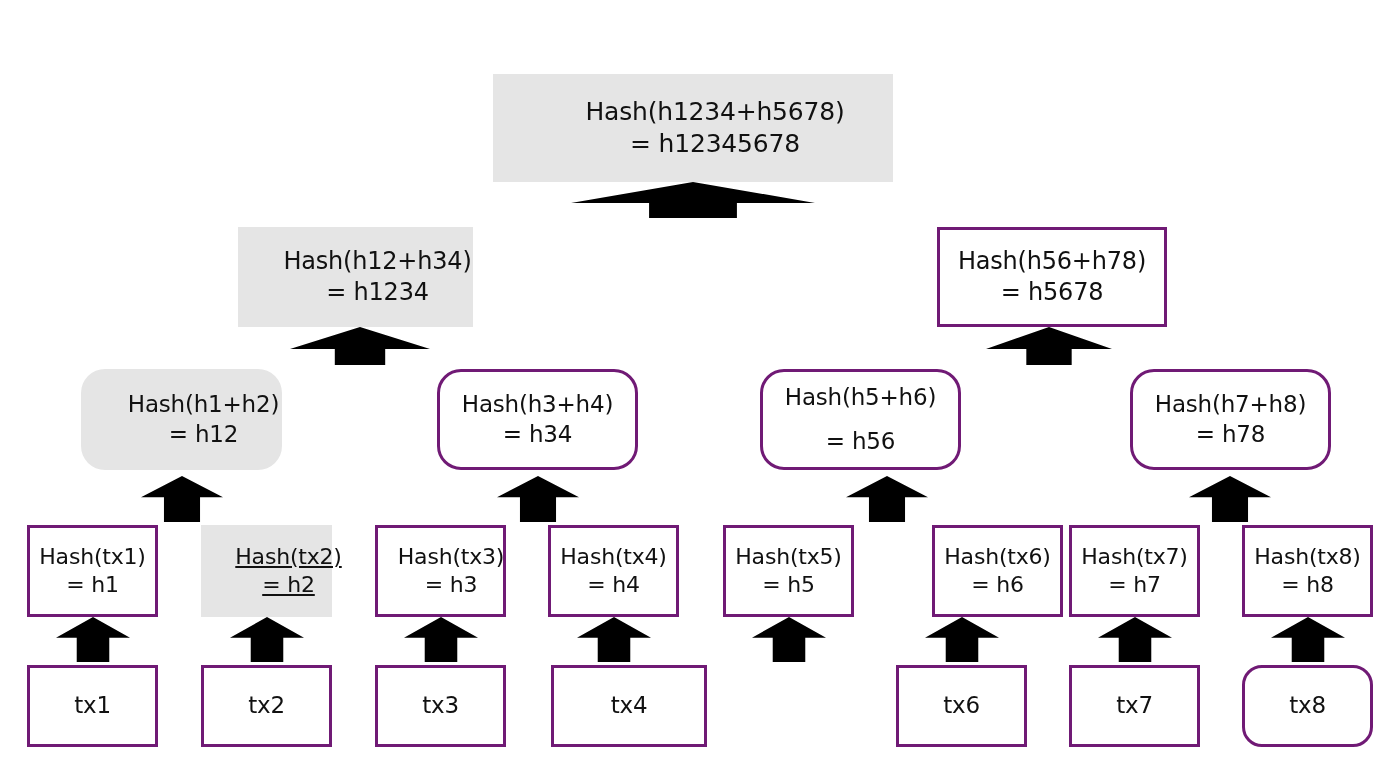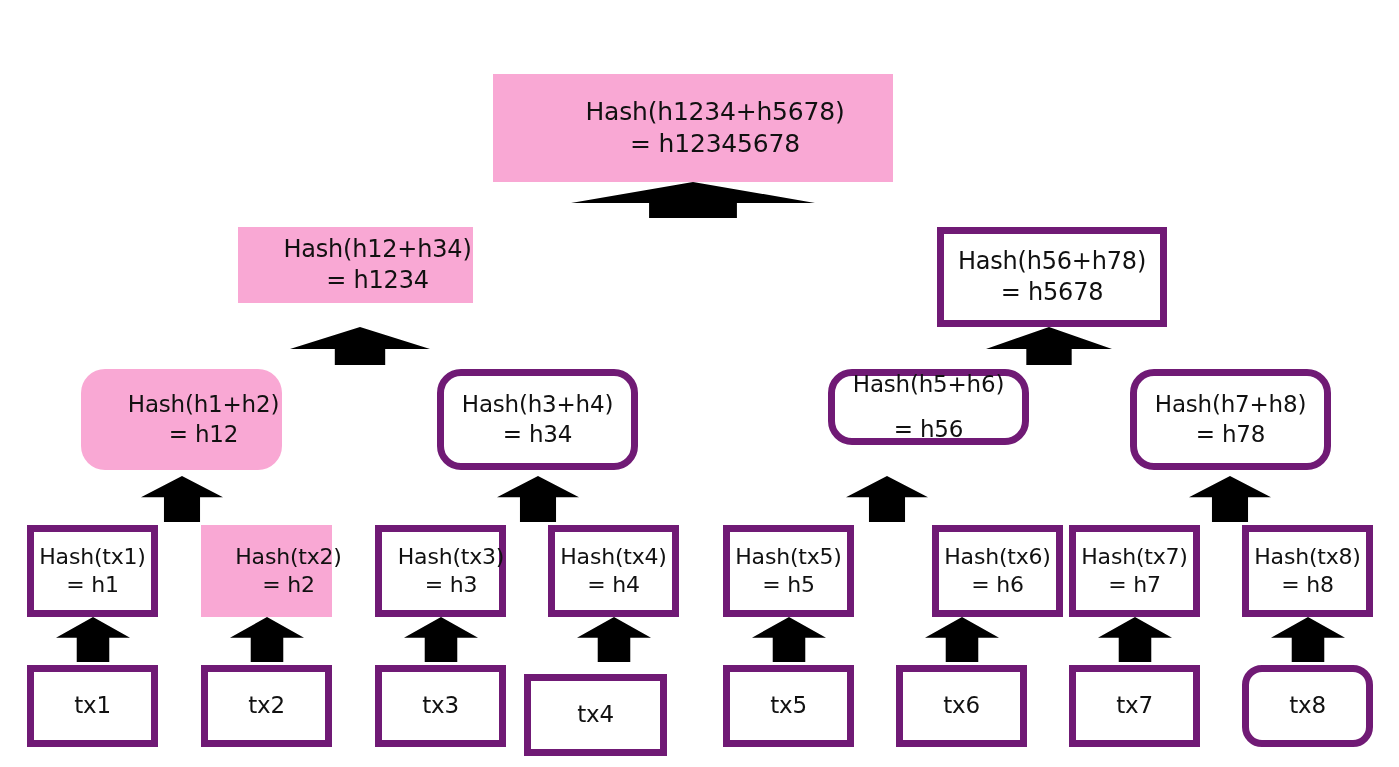--- a/index.html
+++ b/index.html
@@ -25,24 +25,24 @@
     align-items: center;
     justify-content: center;
     text-align: center;
     color: #111111;
     line-height: 1.28;
     letter-spacing: -0.2px;
     white-space: nowrap;
   }
   .node.plain {
     background: #ffffff;
-    border: 7px solid #701a75;
+    border: 3px solid #701a75;
   }
   .node.hl {
-    background: #f9a8d4;
+    background: #e5e5e5;
     border: none;
     padding-left: 44px;
   }
   .node .ln { display: block; }
 
   
   .tier-root  { font-size: 25px; }
   .tier-two   { font-size: 24px; }
   .tier-three { font-size: 23px; border-radius: 24px; }
   .tier-leaf  { font-size: 22px; }
@@ -65,21 +65,21 @@
 
 <div id="canvas">
 
   <div class="node hl tier-root" style="left:493px; top:74px; width:400px; height:108px;">
     <span class="ln">Hash(h1234+h5678)</span>
     <span class="ln">= h12345678</span>
   </div>
 
   <div class="arrow up-wide" style="left:571px; top:182px; width:244px; height:36px;"></div>
 
-  <div class="node hl tier-two" style="left:238px; top:227px; width:235px; height:76px;">
+  <div class="node hl tier-two" style="left:238px; top:227px; width:235px; height:100px;">
     <span class="ln">Hash(h12+h34)</span>
     <span class="ln">= h1234</span>
   </div>
 
   <div class="node plain tier-two" style="left:937px; top:227px; width:230px; height:100px;">
     <span class="ln">Hash(h56+h78)</span>
     <span class="ln">= h5678</span>
   </div>
 
   <div class="arrow up-wide" style="left:290px; top:327px; width:140px; height:38px;"></div>
@@ -88,41 +88,41 @@
   <div class="node hl tier-three" style="left:81px; top:369px; width:201px; height:101px;">
     <span class="ln">Hash(h1+h2)</span>
     <span class="ln">= h12</span>
   </div>
 
   <div class="node plain tier-three" style="left:437px; top:369px; width:201px; height:101px;">
     <span class="ln">Hash(h3+h4)</span>
     <span class="ln">= h34</span>
   </div>
 
-  <div class="node plain tier-three" style="left:828px; top:369px; width:201px; height:76px;gap:15px;">
+  <div class="node plain tier-three" style="left:760px; top:369px; width:201px; height:101px;gap:15px;">
     <span class="ln">Hash(h5+h6)</span>
     <span class="ln">= h56</span>
   </div>
 
   <div class="node plain tier-three" style="left:1130px; top:369px; width:201px; height:101px;">
     <span class="ln">Hash(h7+h8)</span>
     <span class="ln">= h78</span>
   </div>
 
   <div class="arrow up" style="left:141px; top:476px; width:82px; height:46px;"></div>
   <div class="arrow up" style="left:497px; top:476px; width:82px; height:46px;"></div>
   <div class="arrow up" style="left:846px; top:476px; width:82px; height:46px;"></div>
   <div class="arrow up" style="left:1189px; top:476px; width:82px; height:46px;"></div>
 
   <div class="node plain tier-leaf" style="left:27px; top:525px; width:131px; height:92px;">
     <span class="ln">Hash(tx1)</span>
     <span class="ln">= h1</span>
   </div>
 
-  <div class="node hl tier-leaf" style="left:201px; top:525px; width:131px; height:92px;">
+  <div class="node hl tier-leaf" style="left:201px; top:525px; width:131px; height:92px;text-decoration:underline;">
     <span class="ln">Hash(tx2)</span>
     <span class="ln">= h2</span>
   </div>
 
   <div class="node plain tier-leaf" style="left:375px; top:525px; width:131px; height:92px;padding-left:21px;">
     <span class="ln">Hash(tx3)</span>
     <span class="ln">= h3</span>
   </div>
 
   <div class="node plain tier-leaf" style="left:548px; top:525px; width:131px; height:92px;">
@@ -161,25 +161,22 @@
 
   <div class="node plain tier-tx" style="left:27px; top:665px; width:131px; height:82px;">
     <span class="ln">tx1</span>
   </div>
   <div class="node plain tier-tx" style="left:201px; top:665px; width:131px; height:82px;">
     <span class="ln">tx2</span>
   </div>
   <div class="node plain tier-tx" style="left:375px; top:665px; width:131px; height:82px;">
     <span class="ln">tx3</span>
   </div>
-  <div class="node plain tier-tx" style="left:524px; top:665px; width:143px; height:82px;margin-top:9px;">
+  <div class="node plain tier-tx" style="left:551px; top:665px; width:156px; height:82px;">
     <span class="ln">tx4</span>
-  </div>
-  <div class="node plain tier-tx" style="left:723px; top:665px; width:131px; height:82px;">
-    <span class="ln">tx5</span>
   </div>
   <div class="node plain tier-tx" style="left:896px; top:665px; width:131px; height:82px;">
     <span class="ln">tx6</span>
   </div>
   <div class="node plain tier-tx" style="left:1069px; top:665px; width:131px; height:82px;">
     <span class="ln">tx7</span>
   </div>
   <div class="node plain tier-tx" style="left:1242px; top:665px; width:131px; height:82px;border-radius:20px;">
     <span class="ln">tx8</span>
   </div>

